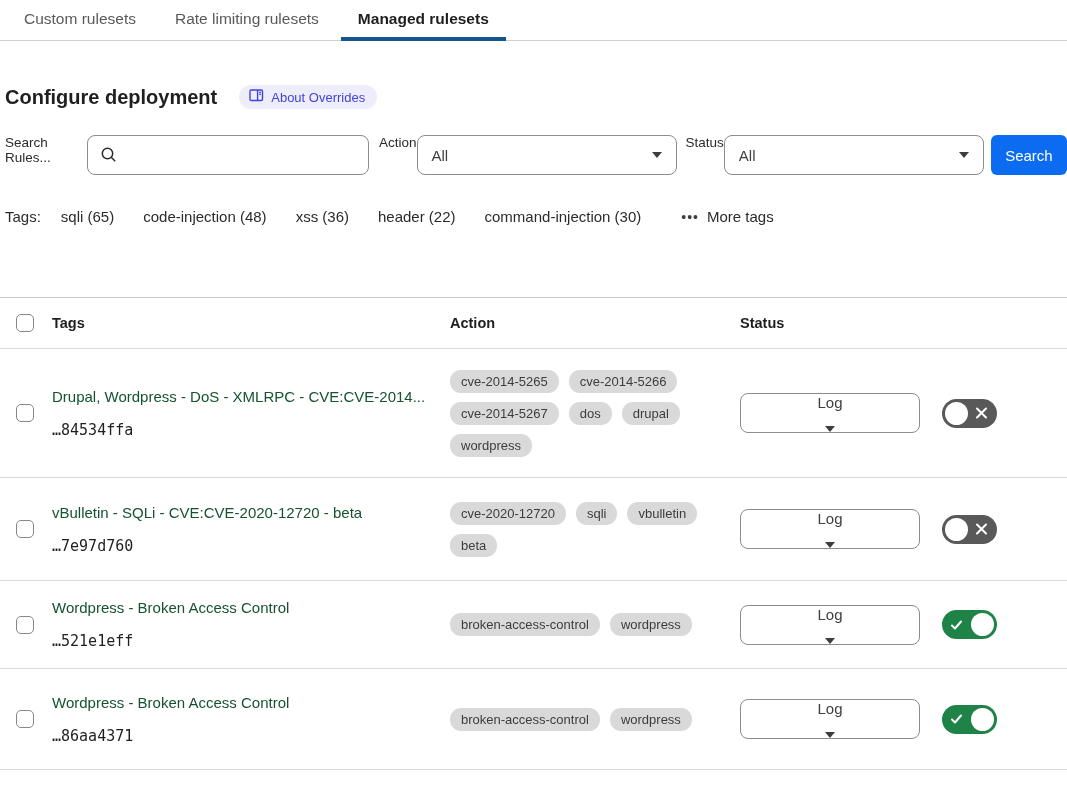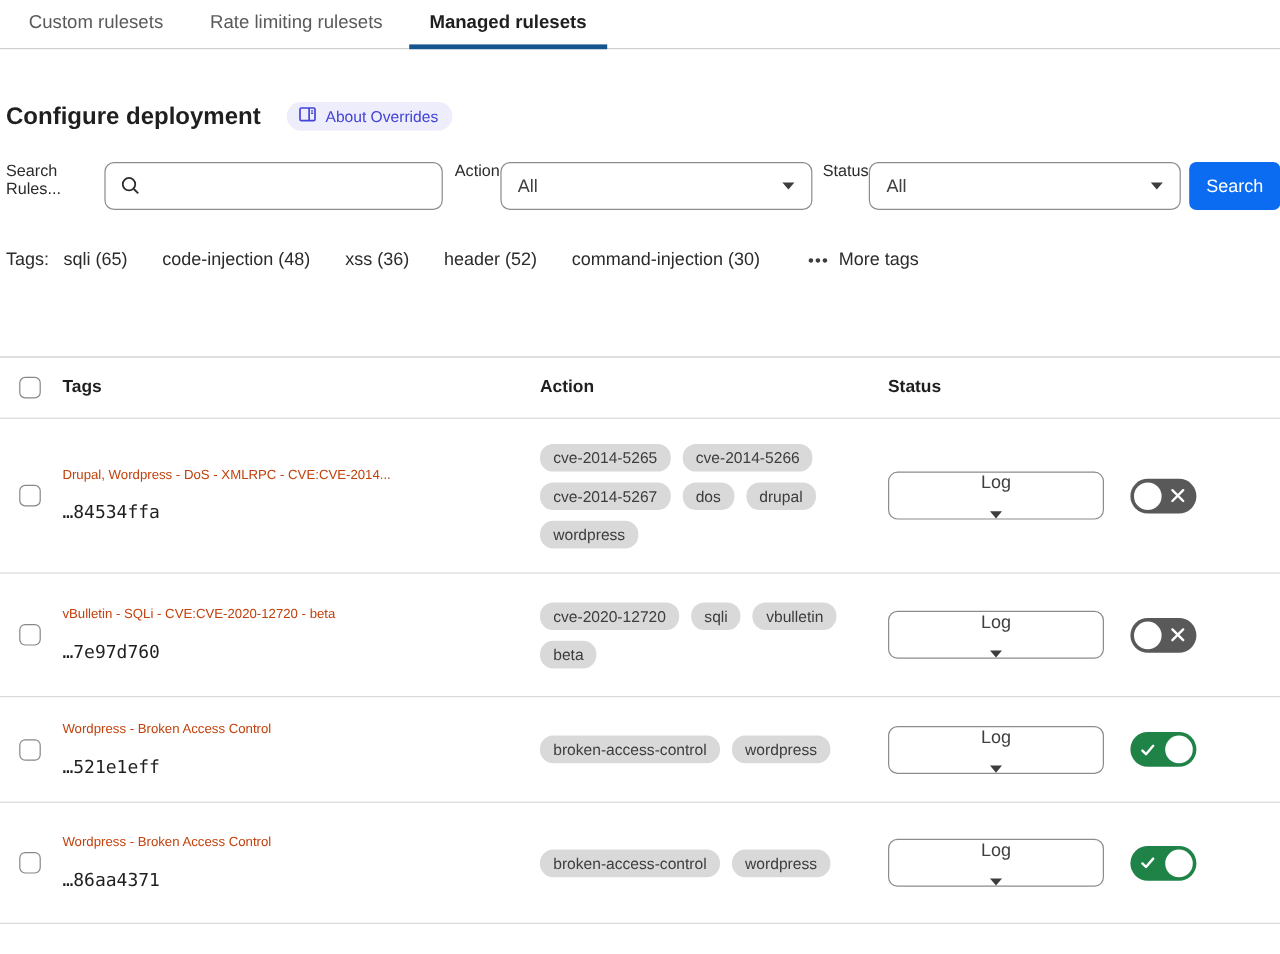--- a/index.html
+++ b/index.html
@@ -28,34 +28,34 @@
   .select { width:260px; padding:0 14px; justify-content:space-between; cursor:pointer; }
   .sel-action { margin-right:9px; }
   .sel-status { margin-right:7px; }
   .caret { width:0; height:0; border-left:5.5px solid transparent; border-right:5.5px solid transparent;
     border-top:6.5px solid #3d3d3d; }
   .btn-search { width:85px; height:40px; background:#0b6cf2; color:#fff; font-size:15px;
     border:none; border-radius:6px; cursor:pointer; font-family:inherit; }
 
   
   .tagsbar { display:flex; align-items:center; margin:33px 0 0 5px; font-size:15px; color:#2b2b2b; }
-  .tagsbar .tlabel { margin-right:12px;text-align:right; }
+  .tagsbar .tlabel { margin-right:20px;text-align:right; }
   .tagsbar .taglink { margin-right:29px; cursor:pointer; }
   .more-tags { display:flex; align-items:center; gap:8px; cursor:pointer; margin-left:11px; }
   .dots { letter-spacing:1px; font-size:14px; color:#3d3d3d; }
 
   
   .table { margin-top:72px; width:1067px; border-top:1px solid #c8c8c8; border-bottom:1px solid #d9d9d9; }
   .trow { display:grid; grid-template-columns:36px 398px 290px 202px 1fr; padding-left:16px;
     align-items:center; }
   .trow + .trow { border-top:1px solid #d9d9d9; }
   .thead { min-height:50px; font-weight:700; font-size:14.5px; }
   .r1 { min-height:129px; } .r2 { min-height:103px; } .r3 { min-height:88px; } .r4 { min-height:101px; }
   .cbx { width:18px; height:18px; border:1.5px solid #878787; border-radius:5px; background:#fff; cursor:pointer; }
-  .desc-title { font-size:11px; color:#c2410c; }
+  .desc-title { font-size:15px; color:#14532d; }
   .rule-id { font-family:"DejaVu Sans Mono", monospace; font-size:15px; color:#1f1f1f; margin-top:16px; }
   .pills { display:flex; flex-wrap:wrap; gap:9px 10px; padding-right:30px; }
   .pill { background:#d9d9d9; color:#3d3d3d; font-size:13px; padding:4px 11px; border-radius:11px; white-space:nowrap; }
   .row-select { width:180px;flex-direction:column; }
 
   
   .toggle { width:55px; height:29px; border-radius:15px; position:relative; cursor:pointer; }
   .toggle.off { background:#595959; }
   .toggle.on  { background:#1f8348; }
   .knob { width:23px; height:23px; border-radius:50%; background:#fff; position:absolute; top:3px; }
@@ -117,21 +117,21 @@
     </div>
   </div>
   <button class="btn-search">Search</button>
 </div>
 
 <div class="tagsbar">
   <span class="tlabel">Tags:</span>
   <span class="taglink">sqli (65)</span>
   <span class="taglink">code-injection (48)</span>
   <span class="taglink">xss (36)</span>
-  <span class="taglink">header (52)</span>
+  <span class="taglink">header (22)</span>
   <span class="taglink">command-injection (30)</span>
   <span class="more-tags">
     <span class="dots">•••</span>
     <span>More tags</span>
   </span>
 </div>
 
 <div class="table">
 
   <div class="trow thead">

